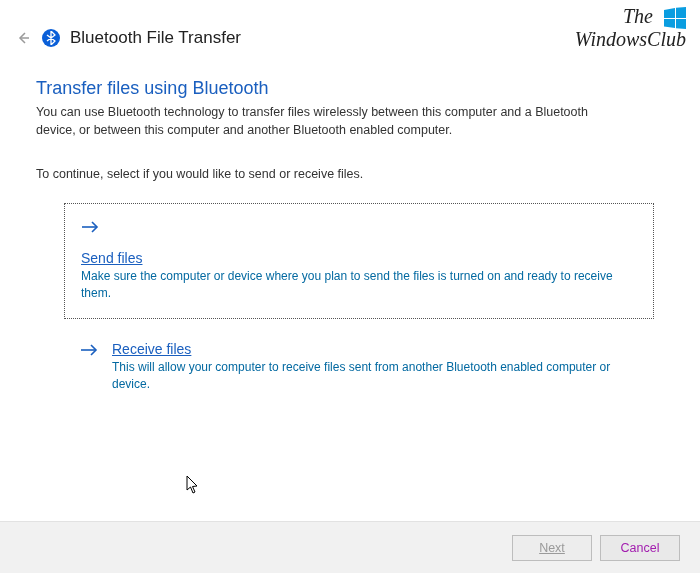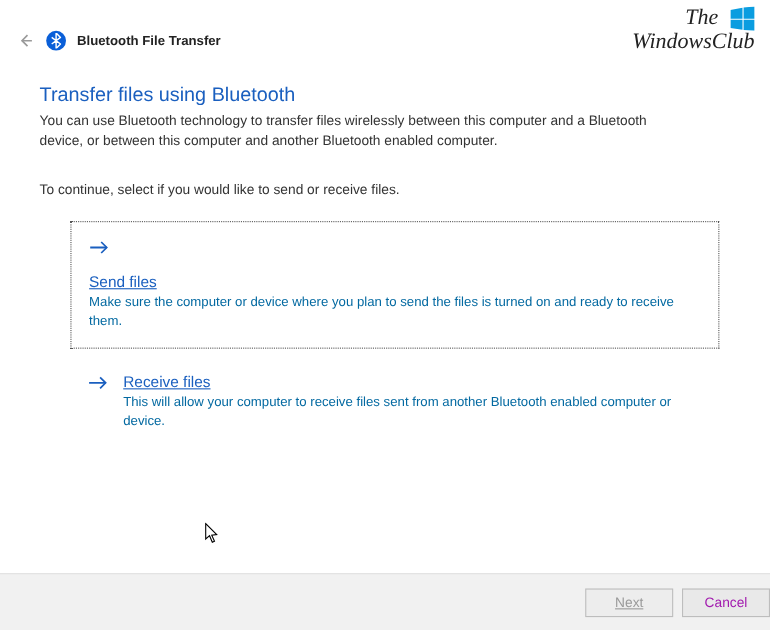--- a/index.html
+++ b/index.html
@@ -43,23 +43,22 @@
     cursor: default;
   }
   .bt-icon {
     width: 18px; height: 18px;
     border-radius: 50%;
     background: #0a5fd8;
     display: flex; align-items: center; justify-content: center;
     color: #fff;
   }
   .titlebar-title {
-    font-size: 12px;
+    font-size: 17px;
     color: #222;
-    font-weight: bold;
   }
   .content {
     padding: 30px 36px 0 36px;
   }
   h1.page-heading {
     color: #1a5fbf;
     font-weight: 400;
     font-size: 18px;
     margin-bottom: 4px;
   }
@@ -107,21 +106,21 @@
   }
   .footer {
     position: absolute;
     left: 0; right: 0; bottom: 0;
     height: 52px;
     background: #f1f1f1;
     border-top: 1px solid #e2e2e2;
     display: flex;
     align-items: center;
     justify-content: flex-end;
-    padding-right: 0;
+    padding-right: 20px;
     gap: 8px;
   }
   .btn {
     min-width: 80px;
     height: 26px;
     font-size: 12.5px;
     background: #e9e9e9;
     border: 1px solid #bdbdbd;
     display: flex; align-items: center; justify-content: center;
     font-family: inherit;

